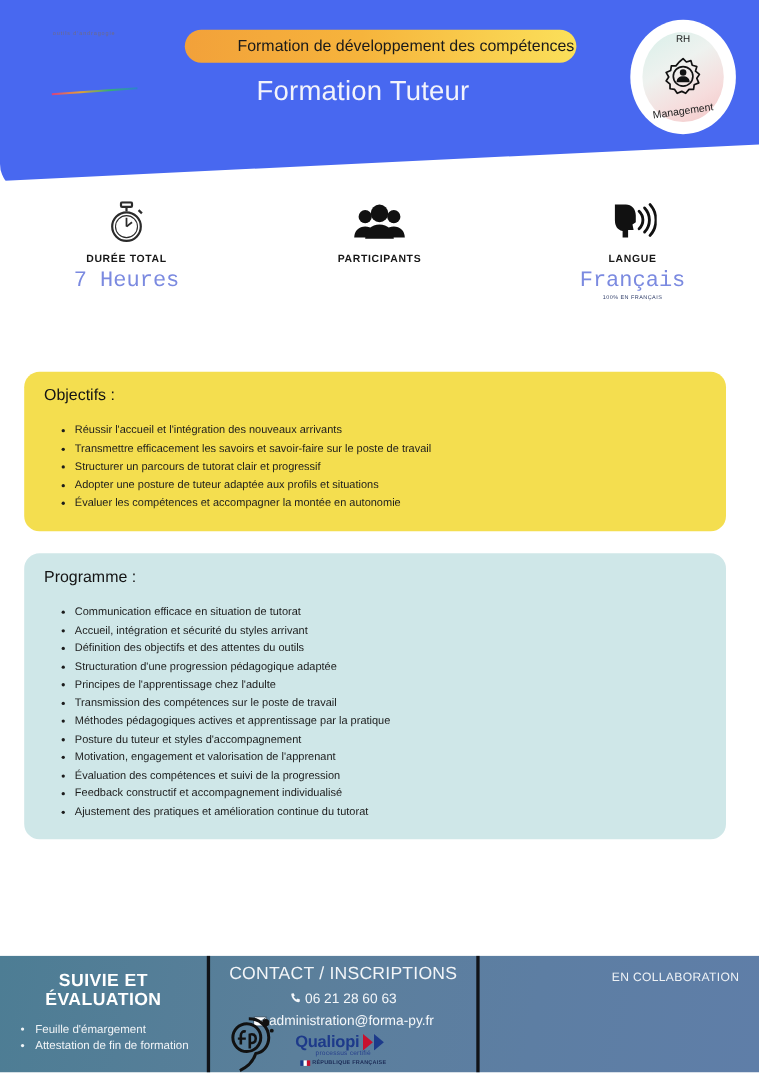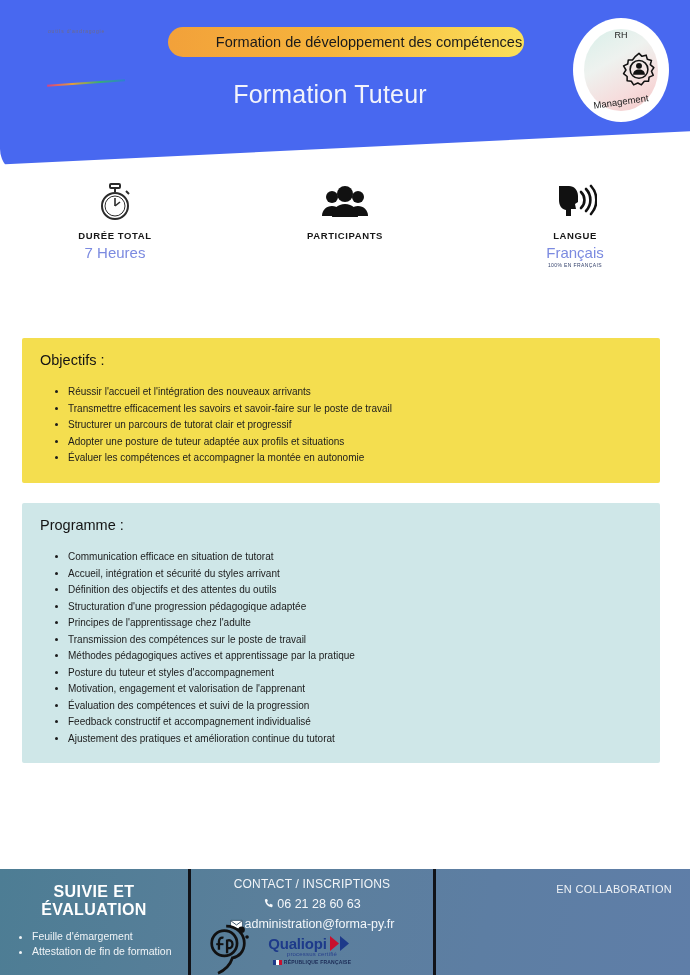--- a/index.html
+++ b/index.html
@@ -83,21 +83,21 @@
   }
   .pill-text {
     font-size: 14.5px;
     color: #1a1a1a;
     white-space: nowrap;
     padding-left: 46px;
   }
 
   .main-title {
     position: absolute;
-    left: 0; top: 80px;
+    left: 0; top: 69px;
     width: 660px;
     text-align: center;
     font-size: 25px;
     color: #f2f3fb;
     letter-spacing: 0.2px;
   }
 
   
   .rh-badge {
     position: absolute;
@@ -109,21 +109,21 @@
     align-items: center;
     justify-content: center;
   }
   .rh-inner {
     width: 74px; height: 82px;
     border-radius: 50%;
     background: linear-gradient(150deg, #d8efe9 0%, #eef2ef 38%, #f6dcdc 72%, #f2c6c6 100%);
     position: relative;
     display: flex;
     align-items: center;
-    justify-content: flex-end;
+    justify-content: center;
   }
   .rh-gear { width: 38px; height: 38px; }
   .rh-top {
     position: absolute;
     top: 1px; left: 0; width: 100%;
     text-align: center;
     font-size: 9px;
     color: #222;
   }
   .rh-bottom {
@@ -153,38 +153,39 @@
   .info-label {
     margin-top: 6px;
     font-size: 9.5px;
     font-weight: bold;
     letter-spacing: 0.6px;
     color: #171717;
     text-align: center;
   }
   .info-value {
     margin-top: 3px;
-    font-size: 15px;
+    font-size: 20px;
     color: #7b8ae0;
     text-align: center;
+    font-family: Liberation Mono, monospace;
   }
   .info-note {
     margin-top: 1px;
     font-size: 5px;
     letter-spacing: .4px;
     color: #33406b;
     text-align: center;
   }
 
   
   .box {
     position: absolute;
     left: 22px;
     width: 638px;
-    border-radius: 2px;
+    border-radius: 14px;
     box-sizing: border-box;
     padding: 14px 18px 16px 18px;
   }
   .box-objectifs {
     top: 338px;
     background: #f4de4f;
     min-height: 130px;
   }
   .box-programme {
     top: 503px;
@@ -227,21 +228,21 @@
     background: #111318;
   }
   .f-head {
     font-size: 16px;
     font-weight: bold;
     color: #ffffff;
     letter-spacing: .4px;
     text-align: center;
   }
   .f-head-mid {
-    font-size: 12px;
+    font-size: 16px;
     font-weight: normal;
     color: #f2f5f8;
     text-align: center;
     letter-spacing: .2px;
   }
   .f-head-right {
     font-size: 11px;
     color: #eef2f6;
     text-align: right;
     letter-spacing: .3px;

